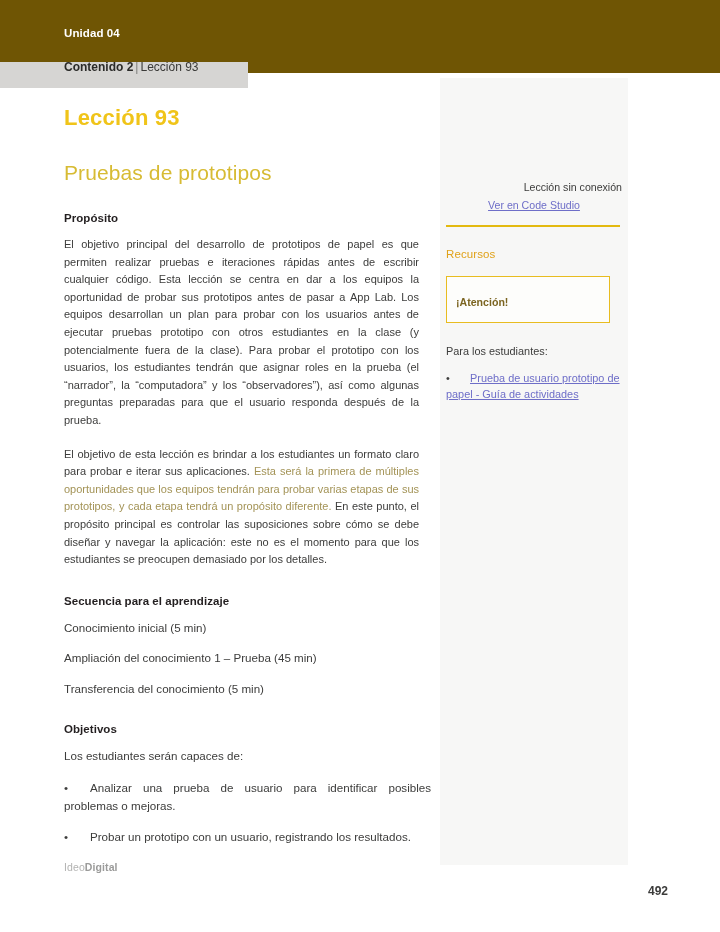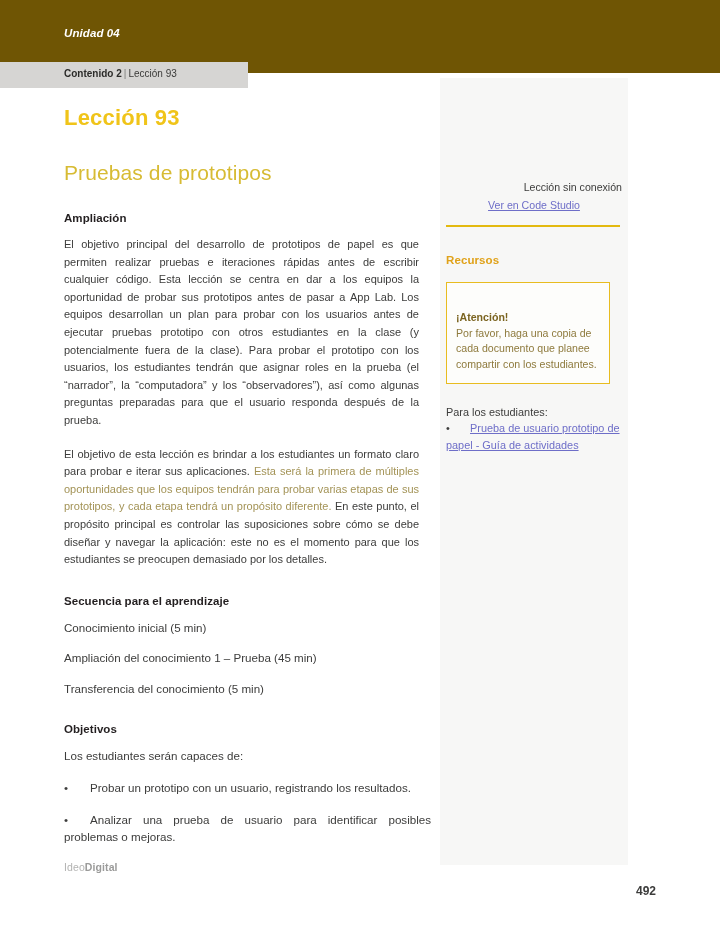--- a/index.html
+++ b/index.html
@@ -26,35 +26,34 @@
     background: #6f5504;
   }
   .header-unit {
     position: absolute;
     left: 64px;
     top: 27px;
     font-size: 11.5px;
     font-weight: bold;
     color: #ffffff;
     letter-spacing: 0.1px;
-    font-style: italic;
   }
   .breadcrumb-band {
     position: absolute;
     left: 0;
     top: 62px;
     width: 248px;
     height: 26px;
     background: #d6d5d3;
   }
   .breadcrumb-text {
     position: absolute;
     left: 64px;
-    top: 68px;
-    font-size: 10px;
+    top: 60px;
+    font-size: 12px;
     color: #3a3a38;
     white-space: nowrap;
   }
   .breadcrumb-text .bc-strong { font-weight: bold; color: #2b2b29; }
   .breadcrumb-text .bc-sep { color: #7d7d7a; padding: 0 2px; }
   .breadcrumb-text .bc-rest { color: #3a3a38; }
 
   
   .lesson-number {
     position: absolute;
@@ -163,32 +162,32 @@
     text-decoration: underline;
     cursor: pointer;
   }
   .gold-rule {
     margin-top: 12px;
     height: 1.6px;
     background: #e3b90f;
     width: 174px;
   }
   .recursos-h {
-    margin-top: 27px;
+    margin-top: 21px;
     font-size: 11.5px;
-    font-weight: bold;
+    font-weight: normal;
     color: #e0a21a;
     letter-spacing: 0.1px;
   }
   .attention-box {
     margin-top: 16px;
     border: 1.6px solid #e8bc20;
     background: #fdfdfb;
     width: 164px;
-    padding: 27px 9px 11px 9px;
+    padding: 18px 9px 11px 9px;
     box-sizing: border-box;
   }
   .att-title {
     font-size: 10.6px;
     font-weight: bold;
     color: #7b6420;
     line-height: 15px;
     margin-bottom: 1px;
   }
   .att-body {
@@ -196,20 +195,21 @@
     color: #8e7a3d;
     line-height: 15.5px;
   }
   .students-label {
     margin-top: 21px;
     font-size: 10.9px;
     color: #3c3c3b;
     line-height: 15px;
   }
   .student-link-block {
+    margin-top: 11px;
     font-size: 10.9px;
     line-height: 16.5px;
     color: #6e6ec8;
   }
   .student-link-block .s-bullet {
     display: inline-block;
     width: 24px;
     color: #3c3c3b;
     vertical-align: top;
   }
@@ -227,21 +227,21 @@
     font-size: 10.5px;
     color: #b3b3b2;
     letter-spacing: 0.1px;
   }
   .footer-brand .fb-bold {
     font-weight: bold;
     color: #9b9b9a;
   }
   .footer-page {
     position: absolute;
-    right: 64px;
+    right: 52px;
     top: 884px;
     font-size: 12px;
     font-weight: bold;
     color: #3c3c3b;
   }
 </style>
 </head>
 <body>
 
 <div class="header-band"></div>
@@ -249,53 +249,52 @@
 <div class="breadcrumb-band"></div>
 <div class="breadcrumb-text">
   <span class="bc-strong">Contenido 2</span><span class="bc-sep">|</span><span class="bc-rest">Lección 93</span>
 </div>
 
 <div class="lesson-number">Lección 93</div>
 <div class="lesson-title">Pruebas de prototipos</div>
 
 <div class="main-col">
 
-  <div class="h-sec">Ampliación</div>
+  <div class="h-sec">Propósito</div>
   <p class="body-p">El objetivo principal del desarrollo de prototipos de papel es que permiten realizar pruebas e iteraciones rápidas antes de escribir cualquier código. Esta lección se centra en dar a los equipos la oportunidad de probar sus prototipos antes de pasar a App Lab. Los equipos desarrollan un plan para probar con los usuarios antes de ejecutar pruebas prototipo con otros estudiantes en la clase (y potencialmente fuera de la clase). Para probar el prototipo con los usuarios, los estudiantes tendrán que asignar roles en la prueba (el “narrador”, la “computadora” y los “observadores”), así como algunas preguntas preparadas para que el usuario responda después de la prueba.</p>
 
   <p class="body-p"><span>El objetivo de esta lección es brindar a los estudiantes un formato claro para probar e iterar sus aplicaciones. </span><span class="hl">Esta será la primera de múltiples oportunidades que los equipos tendrán para probar varias etapas de sus prototipos, y cada etapa tendrá un propósito diferente.</span><span> En este punto, el propósito principal es controlar las suposiciones sobre cómo se debe diseñar y navegar la aplicación: este no es el momento para que los estudiantes se preocupen demasiado por los detalles.</span></p>
 
   <div class="h-sec spaced-top">Secuencia para el aprendizaje</div>
   <div class="seq-line">Conocimiento inicial (5 min)</div>
   <div class="seq-line">Ampliación del conocimiento 1 – Prueba (45 min)</div>
   <div class="seq-line">Transferencia del conocimiento (5 min)</div>
 
   <div class="h-sec spaced-top">Objetivos</div>
   <div class="obj-intro">Los estudiantes serán capaces de:</div>
 
+  <div class="obj-item"><span class="b-dot">•</span><span>Analizar una prueba de usuario para identificar posibles problemas o mejoras.</span></div>
   <div class="obj-item"><span class="b-dot">•</span><span>Probar un prototipo con un usuario, registrando los resultados.</span></div>
-  <div class="obj-item"><span class="b-dot">•</span><span>Analizar una prueba de usuario para identificar posibles problemas o mejoras.</span></div>
 
 </div>
 
 <div class="sidebar-panel"></div>
 <div class="side-inner">
 
   <div class="offline-line">Lección sin conexión</div>
   <div class="cs-link-wrap">
     <span class="cs-link">Ver en Code Studio</span>
   </div>
 
   <div class="gold-rule"></div>
 
   <div class="recursos-h">Recursos</div>
 
   <div class="attention-box">
     <div class="att-title">¡Atención!</div>
-    <div class="att-body">Por favor, haga una copia de cada documento que planee compartir con los estudiantes.</div>
   </div>
 
   <div class="students-label">Para los estudiantes:</div>
 
   <div class="student-link-block"><span class="s-bullet">•</span><span class="s-link">Prueba de usuario prototipo de papel - Guía de actividades</span></div>
 
 </div>
 
 <div class="footer-brand"><span>Ideo</span><span class="fb-bold">Digital</span></div>
 <div class="footer-page">492</div>

